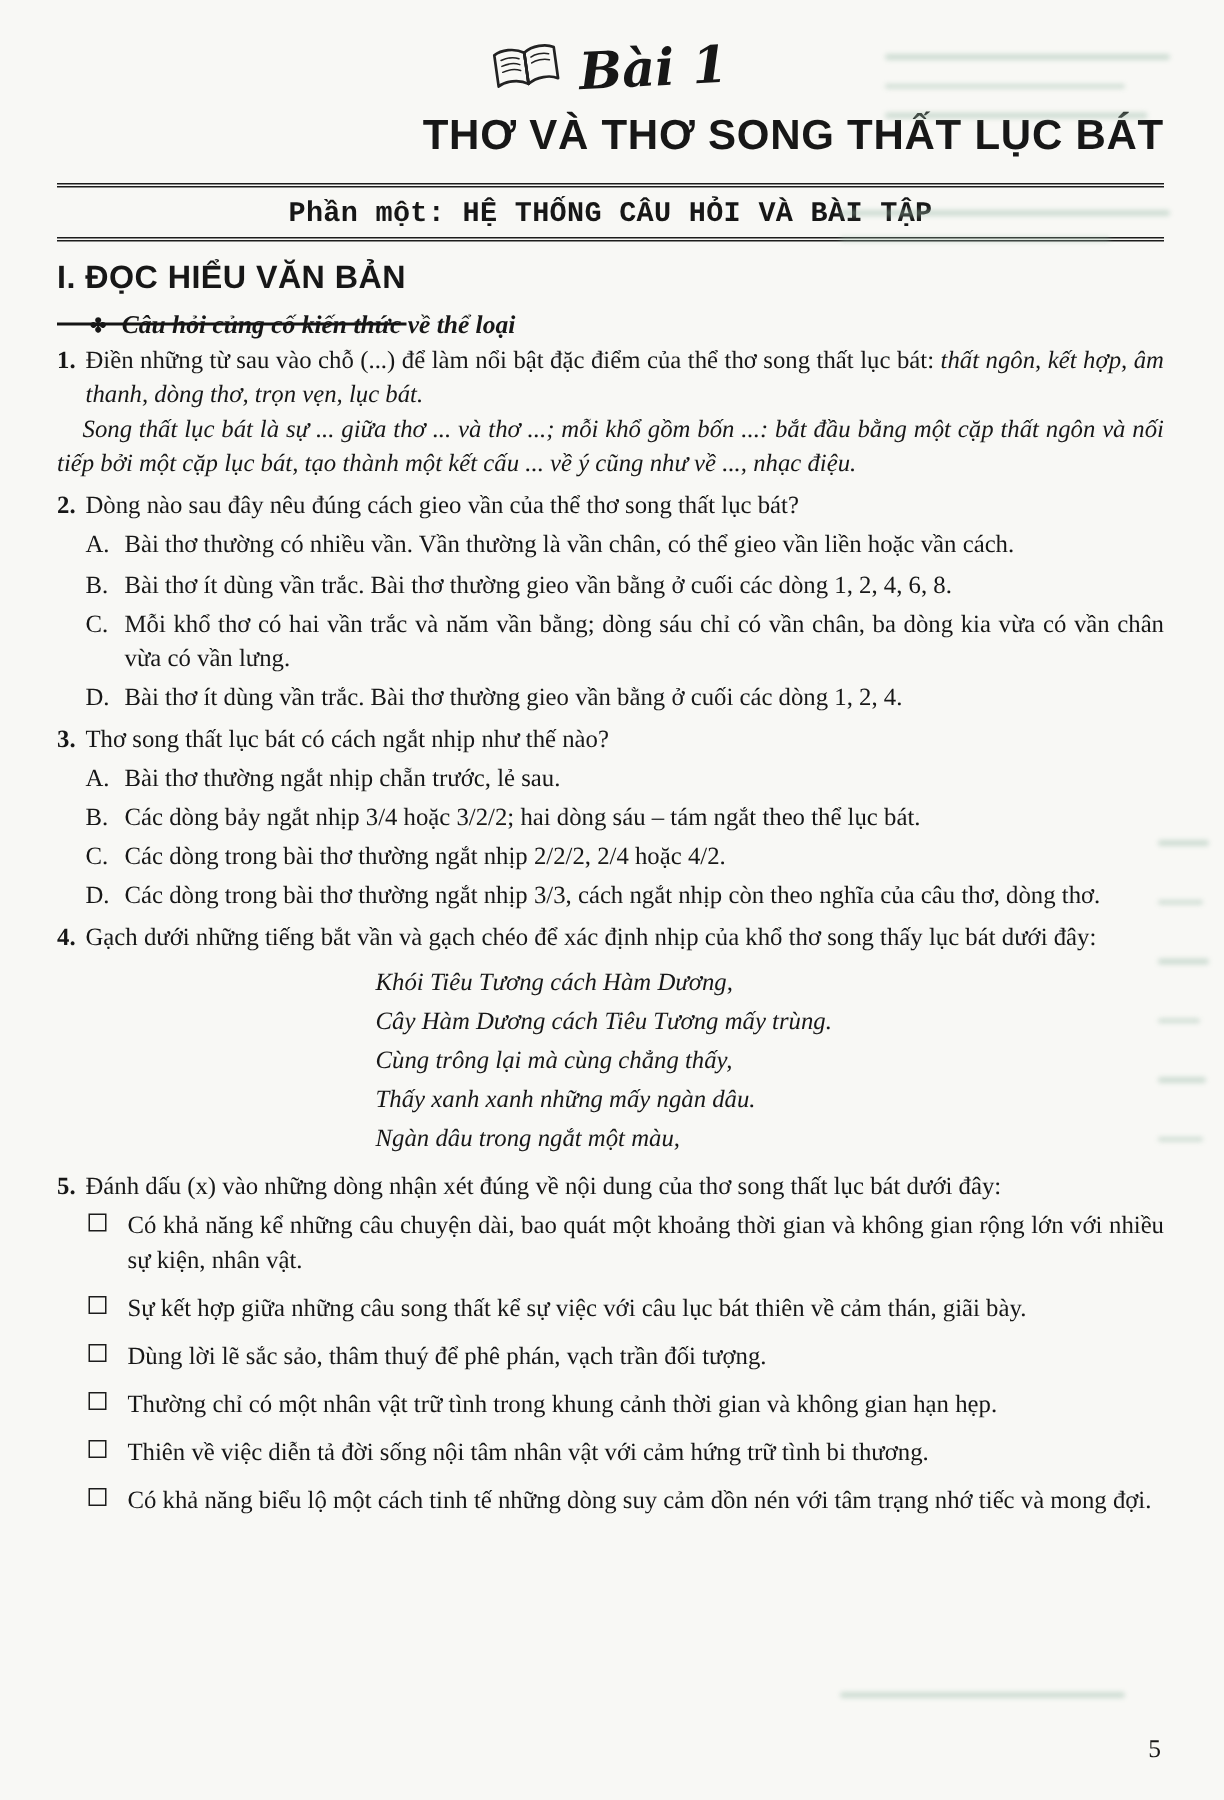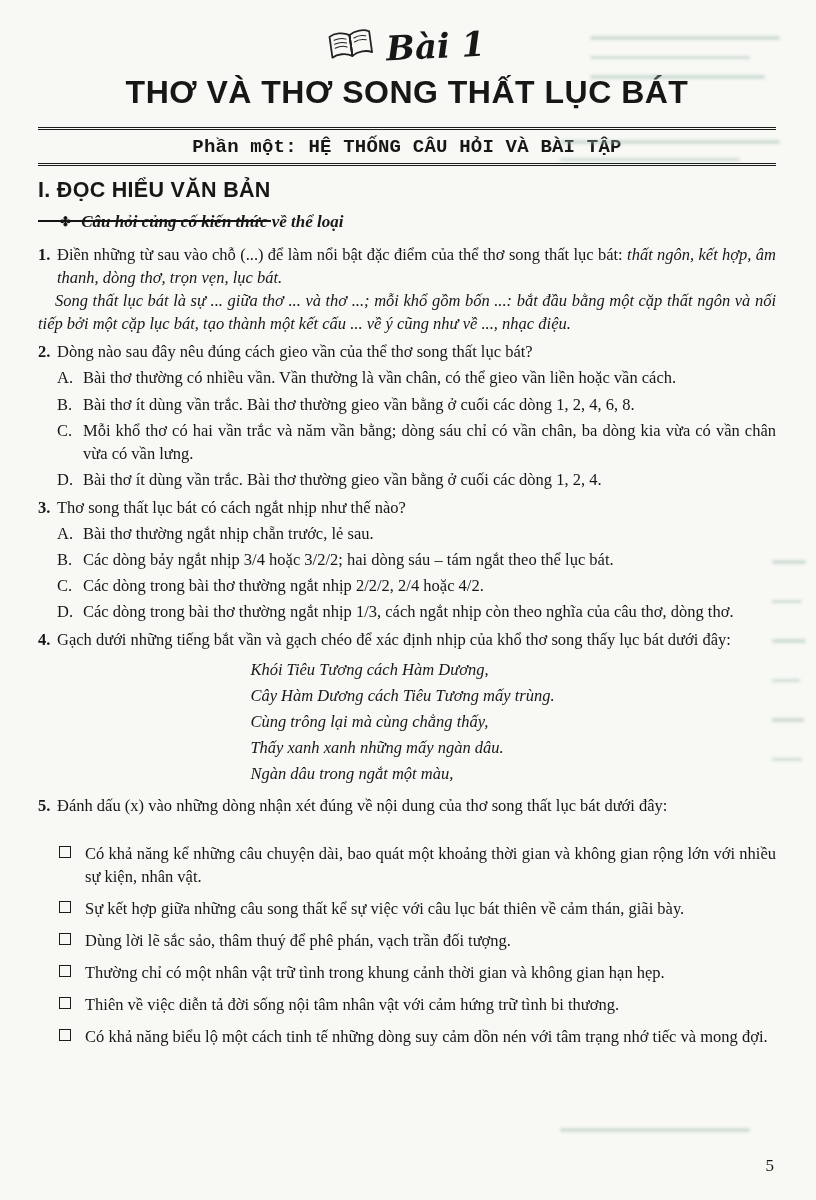--- a/index.html
+++ b/index.html
@@ -10,44 +10,44 @@
     position: relative; overflow: hidden;
     font-family: "Liberation Serif", "DejaVu Serif", serif;
     color: #171717;
   }
   .page { position: absolute; inset: 0; padding: 22px 40px 0 38px; }
 
   .lesson-head { display: flex; justify-content: center; align-items: center; gap: 12px; margin: 4px 0 8px; }
   .lesson-label { font-family: "DejaVu Serif", serif; font-style: italic; font-weight: bold; font-size: 34px; transform: rotate(-3deg); }
   .book-icon svg { display: block; transform: rotate(-8deg); }
 
-  .main-title { font-family: "Liberation Sans", "DejaVu Sans", sans-serif; font-size: 32px; font-weight: bold; text-align: center; margin: 2px 0 16px; letter-spacing: .5px; }
+  .main-title { font-family: "Liberation Sans", "DejaVu Sans", sans-serif; font-size: 28px; font-weight: bold; text-align: right; margin: 2px 0 16px; letter-spacing: .5px; }
 
   .part-box { border-top: 3px double #1b1b1b; border-bottom: 3px double #1b1b1b; padding: 6px 0 5px; margin: 0 0 12px; }
   .part-text { font-family: Liberation Mono, monospace; font-weight: bold; font-size: 19px; text-align: center; letter-spacing: .2px; }
 
   .sec-title { margin: 0 0 9px 0; font-family: "Liberation Sans", "DejaVu Sans", sans-serif; font-size: 21.5px; font-weight: bold; letter-spacing: .3px; }
   .sec-title span { border-bottom: 2.5px solid #141414; padding-bottom: 18px; }
 
-  .subsec { margin: 0 0 11px 22px; font-weight: bold; font-style: italic; font-size: 17px; }
+  .subsec { margin: 0 0 1px 22px; font-weight: bold; font-style: italic; font-size: 17px; }
   .subsec .marker { font-style: normal; font-size: 13px; margin-right: 6px; position: relative; top: -1px; }
 
   .q { position: relative; padding-left: 19px; margin-bottom: 5px; font-size: 16.5px; line-height: 1.4; }
   .q-num { position: absolute; left: 0; top: 0; font-weight: bold; }
   .stem { margin: 0; text-align: justify; }
   .it { font-style: italic; }
   .fill { margin: 0 0 0 -19px; font-style: italic; text-indent: 17px; text-align: justify; }
 
   .options { margin-top: 3px; }
   .option { position: relative; padding-left: 26px; margin-bottom: 3px; text-align: justify; }
   .opt-label { position: absolute; left: 0; top: 0; }
 
   .poem { width: fit-content; margin: 5px auto 7px; text-align: left; font-style: italic; line-height: 1.58; transform: translateX(-14px); }
 
-  .checks { margin-top: 25px; }
+  .checks { margin-top: 3px; }
   .check-row { position: relative; padding-left: 28px; margin-bottom: 9px; text-align: justify; }
   .cbox { position: absolute; left: 2px; top: 4px; width: 12px; height: 12px; border: 1.4px solid #1c1c1c; background: transparent; }
 
   .page-num { position: absolute; right: 42px; bottom: 24px; font-size: 17px; }
 
   
   .bleed { position: absolute; pointer-events: none; opacity: .45; filter: blur(1.8px); }
   .bleed i { display: block; height: 3.5px; border-radius: 2px; background: #9cbcaa; }
 </style>
 </head>
@@ -147,21 +147,21 @@
       <div class="option">
         <span class="opt-label">B.</span>
         <span>Các dòng bảy ngắt nhịp 3/4 hoặc 3/2/2; hai dòng sáu – tám ngắt theo thể lục bát.</span>
       </div>
       <div class="option">
         <span class="opt-label">C.</span>
         <span>Các dòng trong bài thơ thường ngắt nhịp 2/2/2, 2/4 hoặc 4/2.</span>
       </div>
       <div class="option">
         <span class="opt-label">D.</span>
-        <span>Các dòng trong bài thơ thường ngắt nhịp 1/3, cách ngắt nhịp còn theo nghĩa của câu thơ, dòng thơ.</span>
+        <span>Các dòng trong bài thơ thường ngắt nhịp 3/3, cách ngắt nhịp còn theo nghĩa của câu thơ, dòng thơ.</span>
       </div>
     </div>
   </div>
 
   <div class="q">
     <span class="q-num">4.</span>
     <p class="stem">Gạch dưới những tiếng bắt vần và gạch chéo để xác định nhịp của khổ thơ song thấy lục bát dưới đây:</p>
     <div class="poem">
       <div class="poem-line">Khói Tiêu Tương cách Hàm Dương,</div>
       <div class="poem-line">Cây Hàm Dương cách Tiêu Tương mấy trùng.</div>

